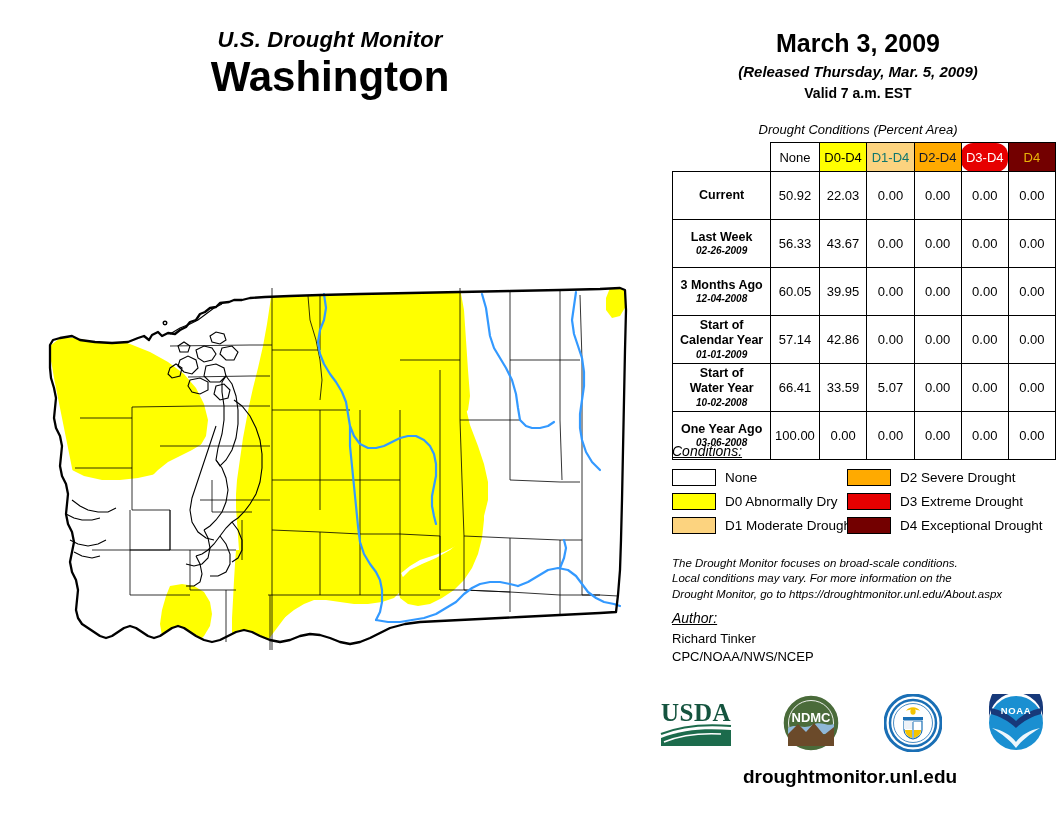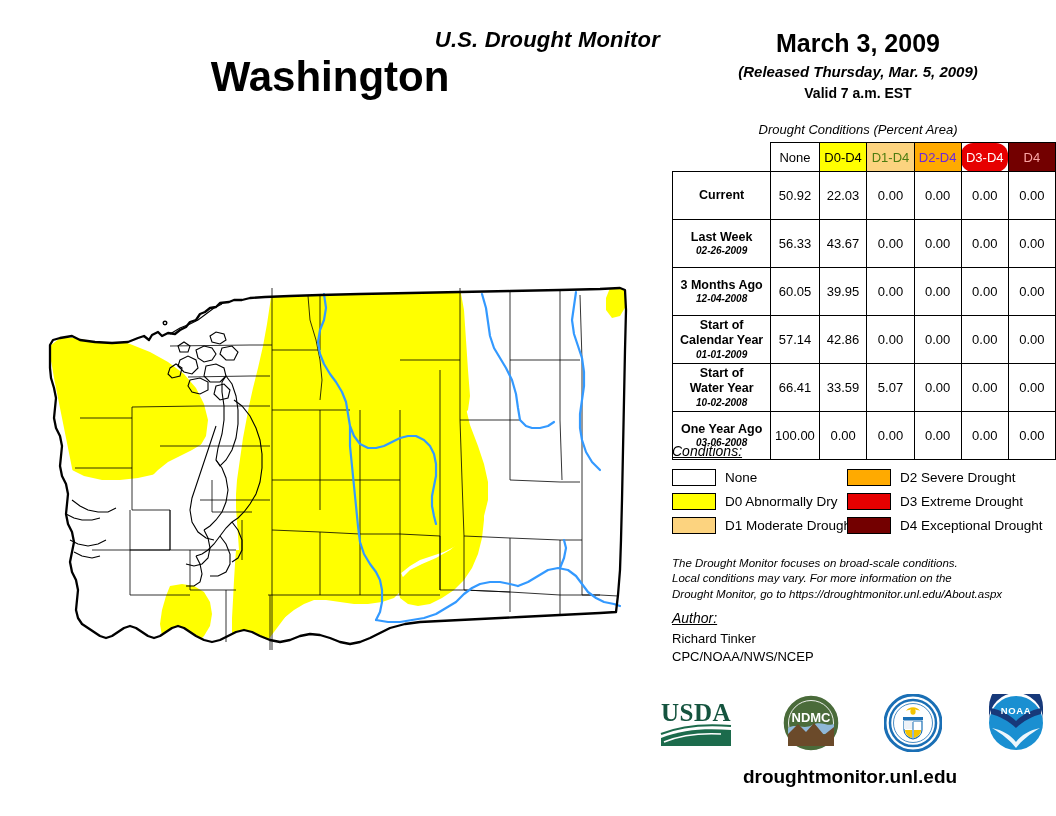--- a/index.html
+++ b/index.html
@@ -24,21 +24,20 @@
     top: 28px;
     width: 660px;
     text-align: center;
   }
   #dm-supertitle {
     font-size: 22px;
     font-weight: bold;
     font-style: italic;
     letter-spacing: 0.2px;
     line-height: 1.05;
-    text-align: right;
   }
   #state-title {
     font-size: 42px;
     font-weight: bold;
     line-height: 1.12;
     margin-top: 2px;
   }
 
   
   #right-header {
@@ -114,24 +113,24 @@
   td.rowlabel .sub {
     display: block;
     font-size: 10px;
     font-weight: bold;
     font-style: italic;
     margin-top: 1px;
   }
   td.val { width: 46px; font-size: 13px; }
   th.c-none { background: #ffffff; color: #000; }
   th.c-d0   { background: #ffff00; color: #000; }
-  th.c-d1   { background: #fcd37f; color: #4d7c0f; }
-  th.c-d2   { background: #ffaa00; color: #6d28d9; }
+  th.c-d1   { background: #fcd37f; color: #0f766e; }
+  th.c-d2   { background: #ffaa00; color: #0f172a; }
   th.c-d3   { background: #e60000; color: #ffffff; border-radius: 12px; }
-  th.c-d4   { background: #730000; color: #fca5a5; }
+  th.c-d4   { background: #730000; color: #eab308; }
 
   
   #intensity-block {
     position: absolute;
     left: 672px;
     top: 443px;
     width: 380px;
   }
   #intensity-heading {
     font-size: 14px;

